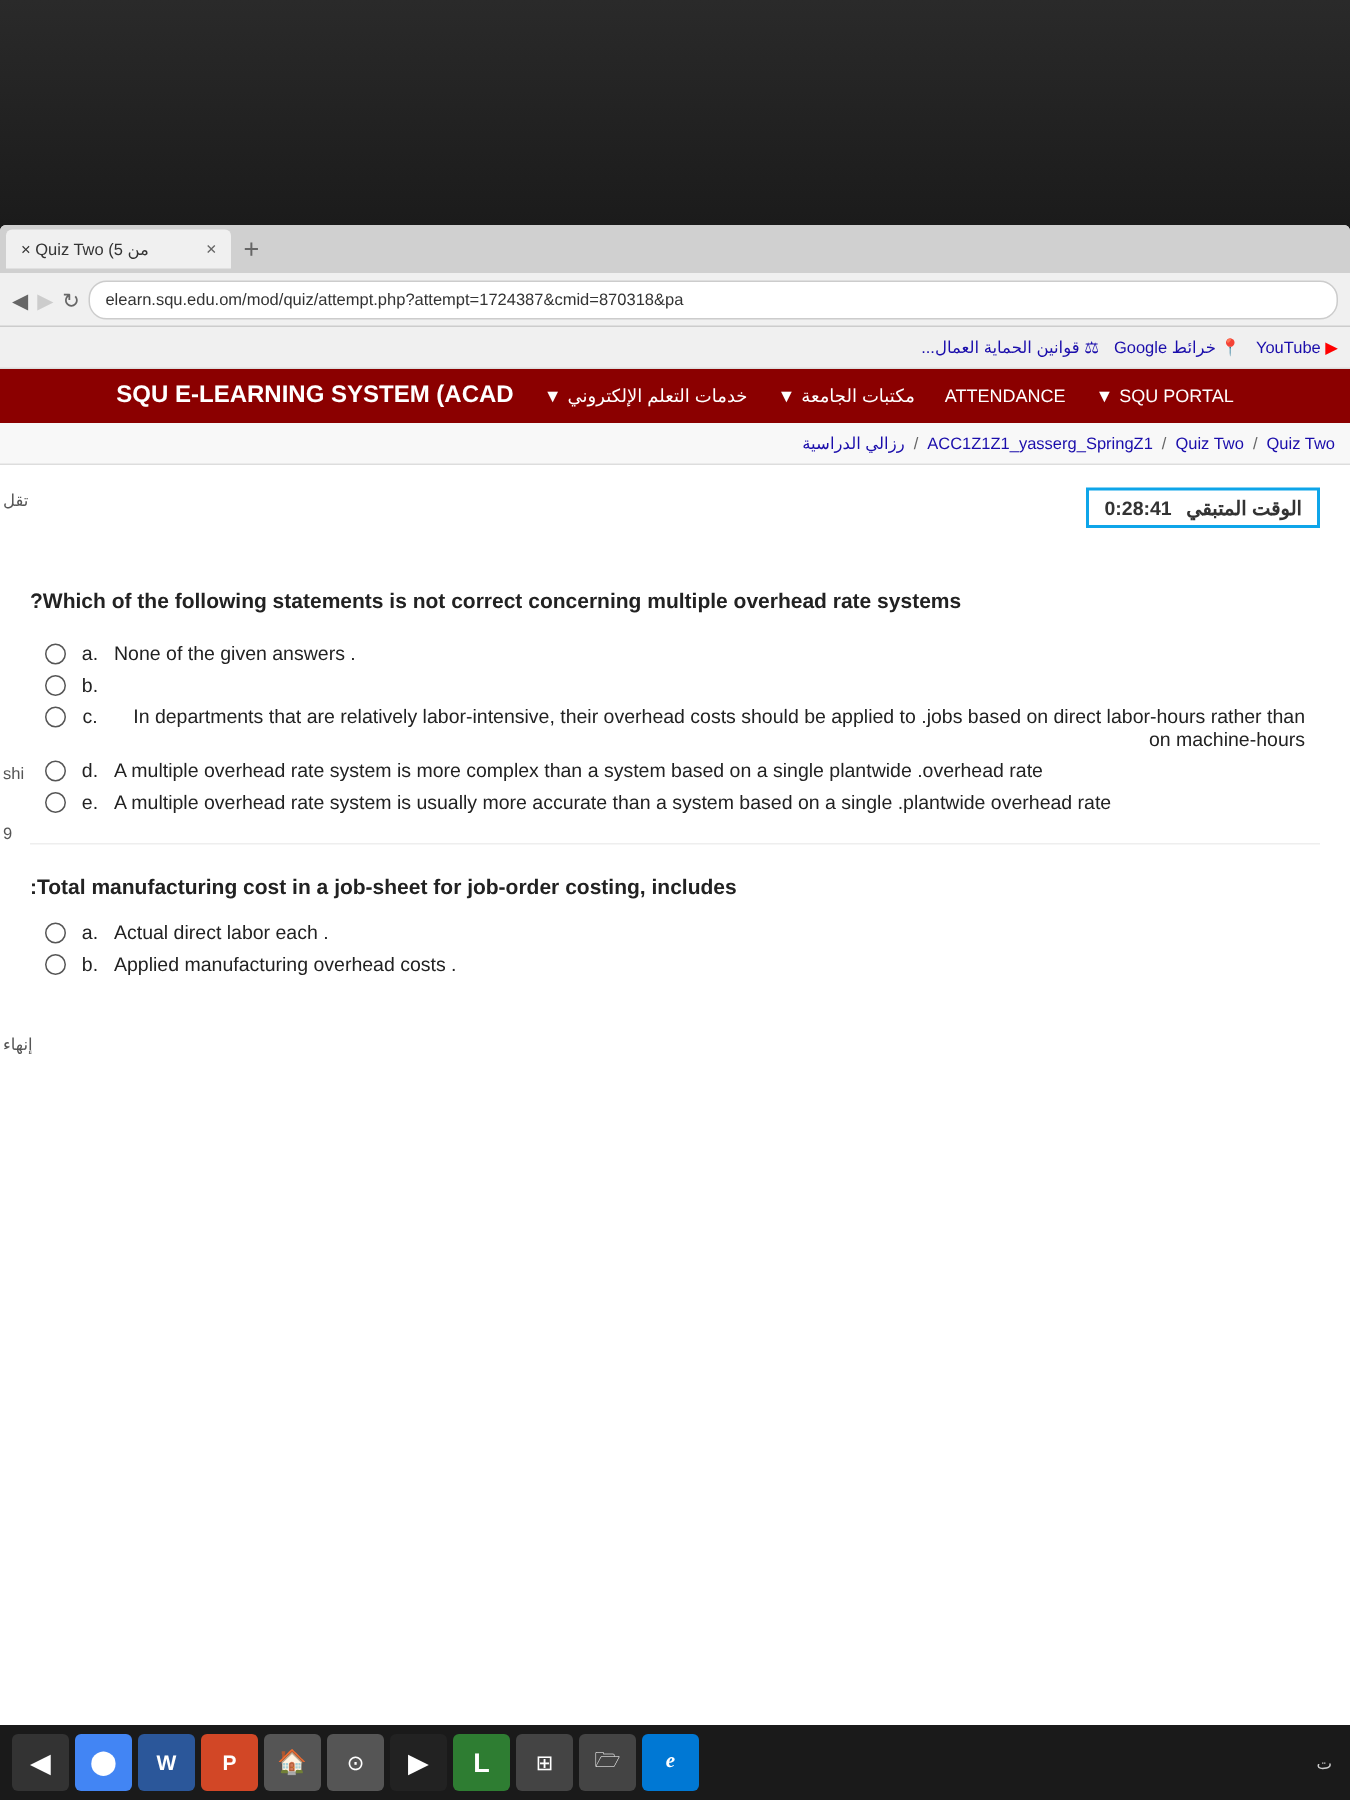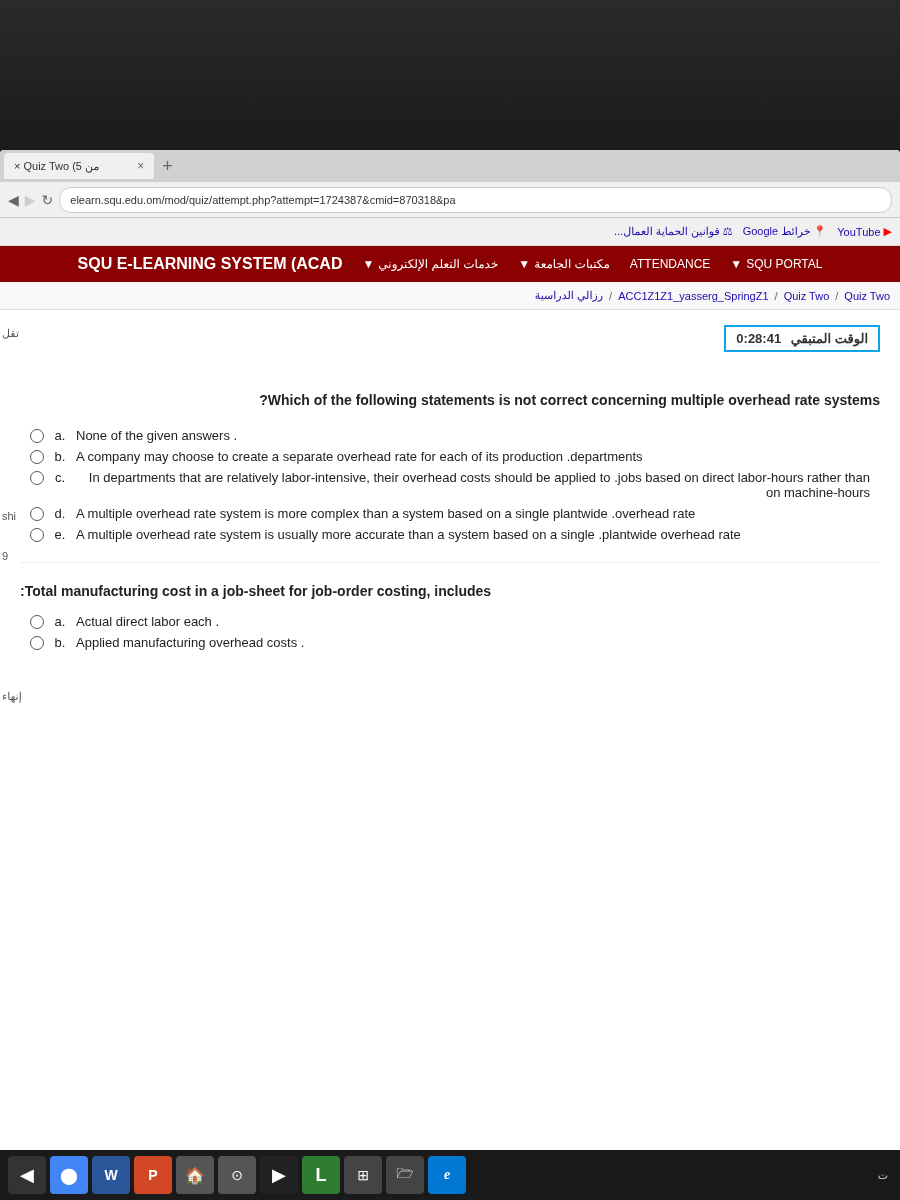--- a/index.html
+++ b/index.html
@@ -195,21 +195,21 @@
       background: white;
       padding: 4px 10px;
       font-size: 13px;
       color: #333;
       font-weight: bold;
       margin-bottom: 20px;
     }
 
     
     .question-text {
-      text-align: right;
+      text-align: left;
       font-size: 14px;
       font-weight: bold;
       color: #222;
       margin-bottom: 20px;
       direction: ltr;
     }
 
     .radio-circle {
       width: 14px;
       height: 14px;
@@ -395,23 +395,20 @@
 
       <div class="answer-row">
         <div class="ans-text">
           <span>None of the given answers .</span>
         </div>
         <div class="ans-letter">.a</div>
         <div class="radio-circle"></div>
       </div>
 
       <div class="answer-row">
-        <div class="ans-text">
-          <span>A company may choose to create a separate overhead rate for each of its production .departments</span>
-        </div>
         <div class="ans-letter">.b</div>
         <div class="radio-circle"></div>
       </div>
 
       <div class="answer-row">
         <div class="ans-text">
           <span>In departments that are relatively labor-intensive, their overhead costs should be applied to .jobs based on direct labor-hours rather than on machine-hours</span>
         </div>
         <div class="ans-letter">.c</div>
         <div class="radio-circle"></div>

